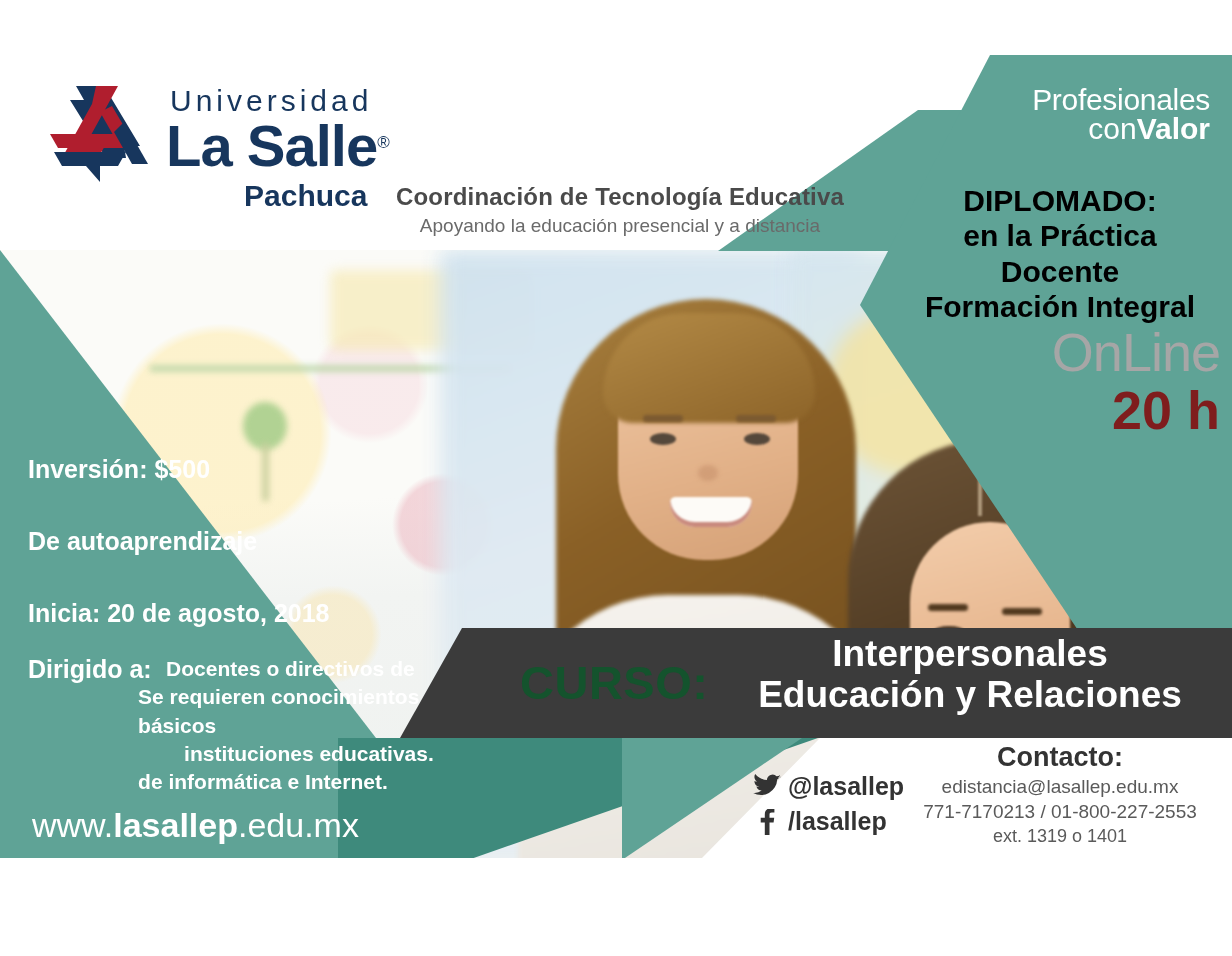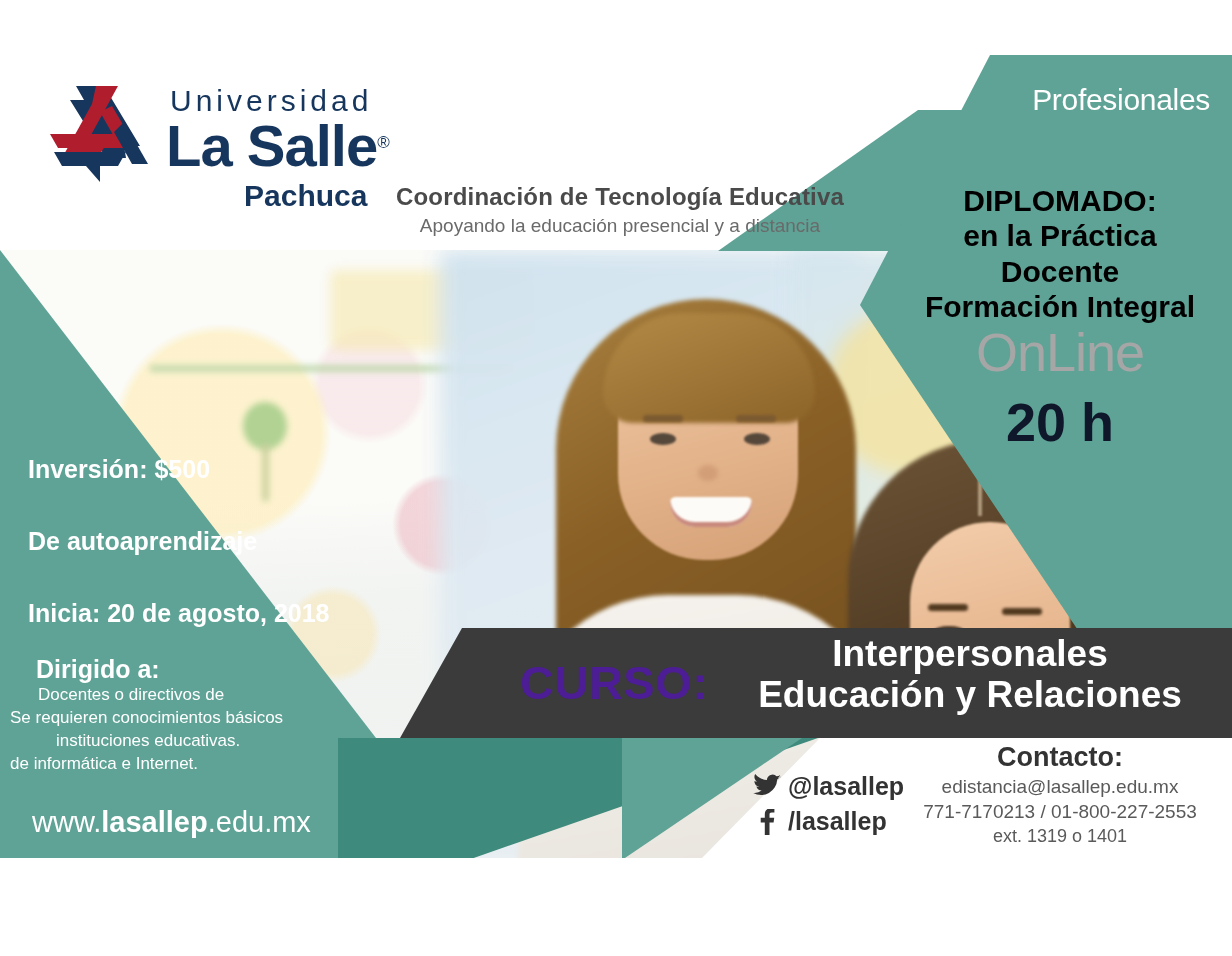--- a/index.html
+++ b/index.html
@@ -222,50 +222,50 @@
   .pv-2 b{font-weight:700;}
 
   .diplomado{
     position:absolute; left:900px; top:183px; width:320px;
     color:#000000; text-align:center; line-height:1.18;
     font-size:30px; font-weight:700;
   }
 
   .online{
     position:absolute; left:900px; top:325px; width:320px;
-    text-align:center; line-height:1;
+    text-align:right; line-height:1;
   }
   .ol-word{font-size:54px; font-weight:400; color:#a6a6a6; letter-spacing:-1px;}
-  .ol-hours{font-size:54px; font-weight:700; color:#0f172a; margin-top:16px;}
+  .ol-hours{font-size:54px; font-weight:700; color:#7f1d1d; margin-top:4px;}
 
   .left-info{position:absolute; left:28px; top:455px; width:430px; color:#fff;}
   .li-row{font-size:25px; font-weight:700; margin-bottom:43px;}
   .li-row.last{margin-bottom:8px;}
 
   .dirigido{position:absolute; left:28px; top:655px; width:470px; color:#fff;}
-  .dir-head{font-size:25px; font-weight:700; display:inline-block; vertical-align:top;margin-left:8px;}
+  .dir-head{font-size:25px; font-weight:700; display:inline-block; vertical-align:top;}
   .dir-body{
     display:inline-block; vertical-align:top; margin-left:10px;
-    font-size:17px; font-weight:400; line-height:1.35; width:330px;
+    font-size:21px; font-weight:700; line-height:1.35; width:330px;
   }
   .dir-body .ind{display:block;}
   .dir-body .ind.i1{margin-left:0;}
   .dir-body .ind.i2{margin-left:18px;}
   .dir-body .ind.i3{margin-left:-28px;}
   .dir-body .ind.i4{margin-left:-28px;}
 
   .website{
-    position:absolute; left:32px; top:806px; font-size:29px;
+    position:absolute; left:32px; top:806px; font-size:34px;
     color:#ffffff; font-weight:400;
   }
   .website b{font-weight:700;}
 
   .curso-label{
     position:absolute; left:520px; top:655px;
-    font-size:47px; font-weight:700; color:#4c1d95; letter-spacing:.5px;
+    font-size:47px; font-weight:700; color:#14532d; letter-spacing:.5px;
   }
   .curso-title{
     position:absolute; left:720px; top:633px; width:500px;
     font-size:37px; font-weight:700; color:#ffffff;
     text-align:center; line-height:1.12;
   }
 
   .social{position:absolute; left:752px; top:772px; color:#333333;}
   .soc-row{display:flex; align-items:center; margin-bottom:6px;}
   .soc-ico{width:30px; height:26px; margin-right:6px; display:inline-block;}
@@ -354,20 +354,21 @@
     </div>
   </div>
 
   <div class="coord">
     <div class="coord-title">Coordinación de Tecnología Educativa</div>
     <div class="coord-sub">Apoyando la educación presencial y a distancia</div>
   </div>
 
   <div class="pro-valor">
     <div class="pv-1">Profesionales</div>
+    <div class="pv-2"><span>con</span><b>Valor</b></div>
   </div>
 
   <div class="diplomado">
     <div>DIPLOMADO:</div>
     <div>en la Práctica Docente</div>
     <div>Formación Integral</div>
   </div>
 
   <div class="online">
     <div class="ol-word">OnLine</div>

